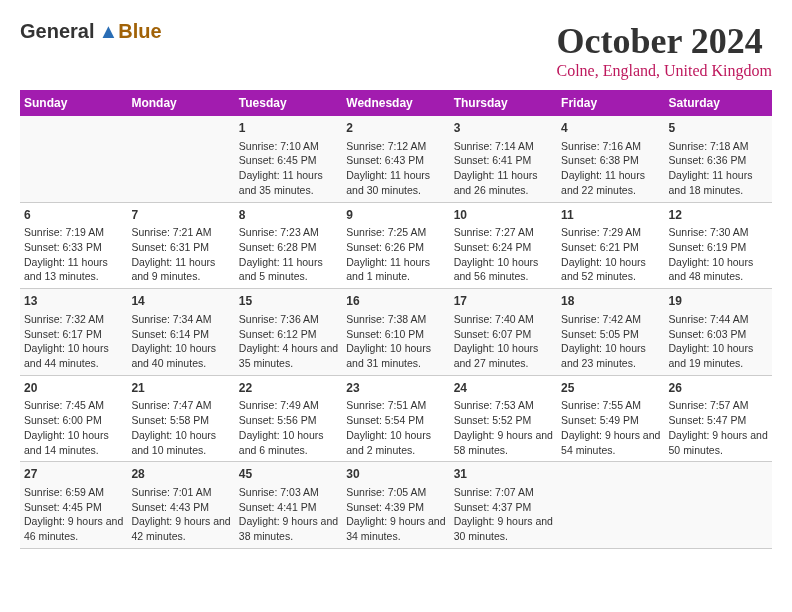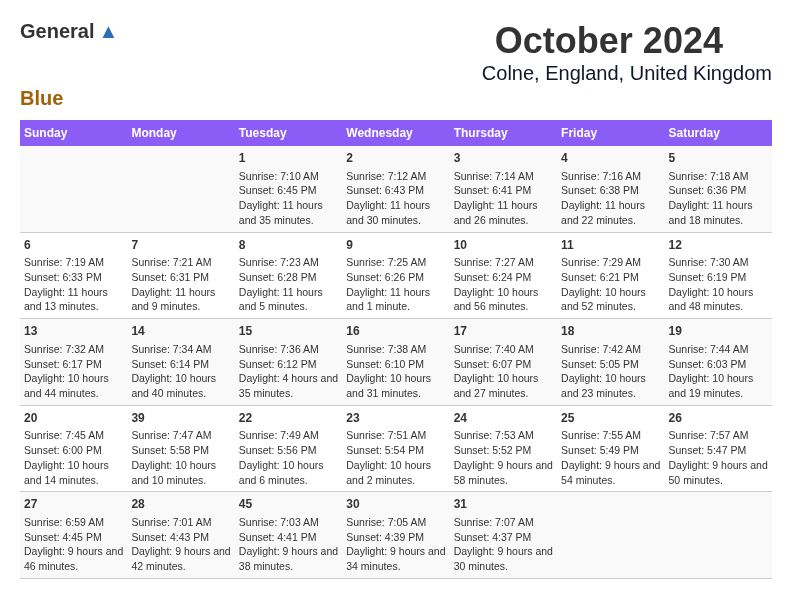--- a/index.html
+++ b/index.html
@@ -11,49 +11,48 @@
       padding: 20px;
     }
     .header-section {
       display: flex;
       justify-content: space-between;
       align-items: flex-start;
       margin-bottom: 10px;
     }
     .logo {
       display: flex;
-      flex-direction: column;
+      flex-direction: row;
       align-items: flex-start;
-      gap: 44px;
     }
     .logo-row {
       display: flex;
       align-items: center;
       gap: 2px;
     }
     .title-section {
-      text-align: center;
+      text-align: left;
+      font-family: Liberation Serif, serif;
     }
     .month-title {
       font-size: 36px;
       font-weight: bold;
       color: #333;
     }
     .location-title {
-      font-size: 20px;
-      color: #0f172a;
-      margin-left: 36px;
+      font-size: 16px;
+      color: #be185d;
     }
     table {
       width: 100%;
       border-collapse: collapse;
       font-size: 11px;
     }
     thead tr {
-      background-color: #8b5cf6;
+      background-color: #a21caf;
       color: #fff;
     }
     thead th {
       padding: 6px 4px;
       text-align: left;
       font-size: 12px;
       font-weight: bold;
     }
     tbody tr {
       border-bottom: 1px solid #ccc;
@@ -193,21 +192,21 @@
         <td><span class="day-num">19</span>
         <span>Sunrise: 7:44 AM</span><br>
         <span>Sunset: 6:03 PM</span><br>
         <span>Daylight: 10 hours and 19 minutes.</span></td>
       </tr>
       <tr>
         <td><span class="day-num">20</span>
         <span>Sunrise: 7:45 AM</span><br>
         <span>Sunset: 6:00 PM</span><br>
         <span>Daylight: 10 hours and 14 minutes.</span></td>
-        <td><span class="day-num">39</span>
+        <td><span class="day-num">21</span>
         <span>Sunrise: 7:47 AM</span><br>
         <span>Sunset: 5:58 PM</span><br>
         <span>Daylight: 10 hours and 10 minutes.</span></td>
         <td><span class="day-num">22</span>
         <span>Sunrise: 7:49 AM</span><br>
         <span>Sunset: 5:56 PM</span><br>
         <span>Daylight: 10 hours and 6 minutes.</span></td>
         <td><span class="day-num">23</span>
         <span>Sunrise: 7:51 AM</span><br>
         <span>Sunset: 5:54 PM</span><br>

